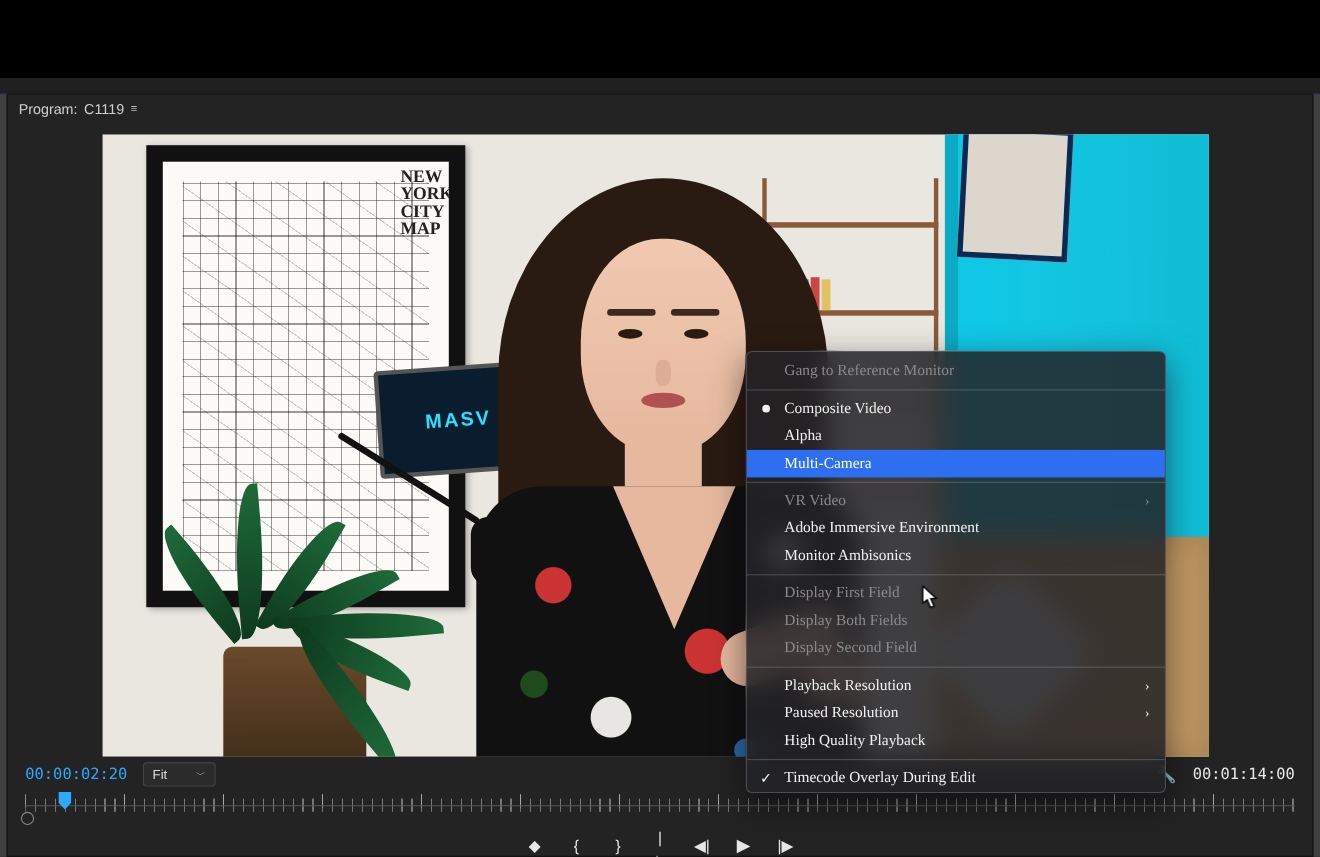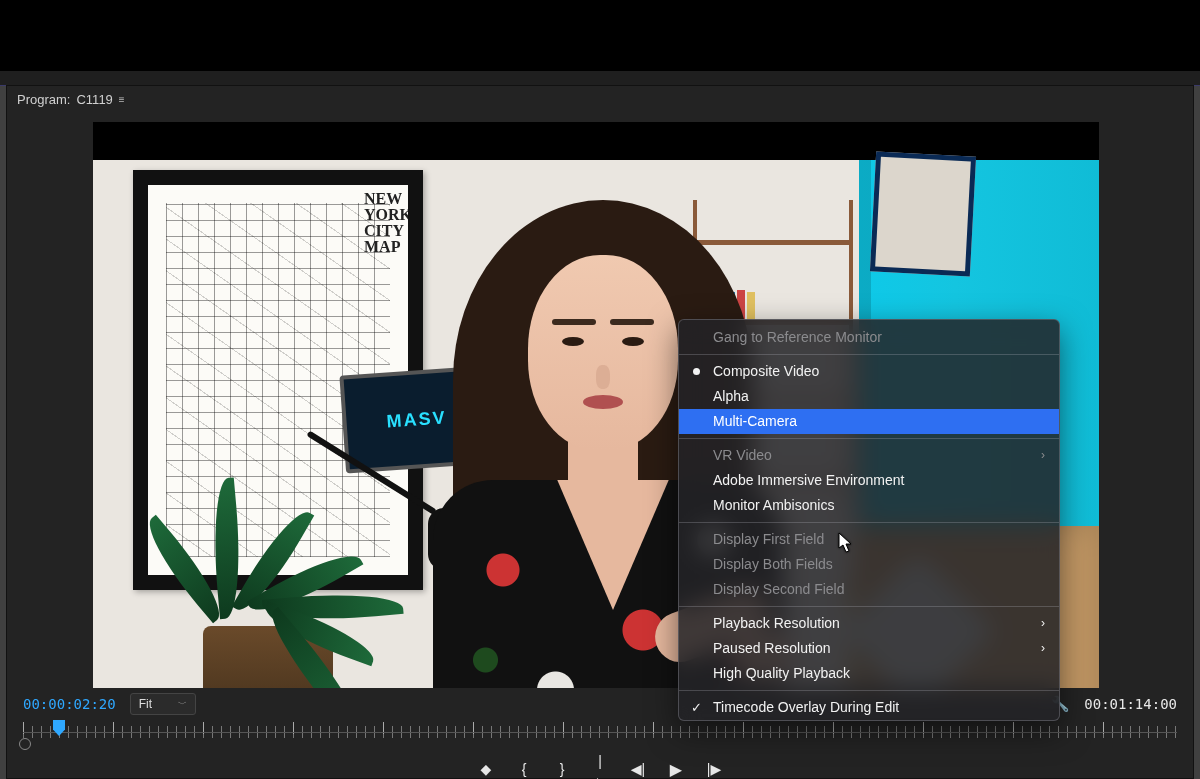--- a/index.html
+++ b/index.html
@@ -3,21 +3,21 @@
 <meta charset="utf-8">
 <style>
 html,body{margin:0;padding:0;width:1200px;height:779px;background:#000;font-family:-apple-system,"Helvetica Neue",Arial,sans-serif;overflow:hidden;color:#ccc;}
 .letterbox-top{height:71px;background:#000;}
 .app{position:absolute;top:71px;left:0;right:0;height:708px;background:#404040;}
 .topbar{height:14px;border-bottom:1px solid #3a3a6a;background:#1f1f1f;}
 .panel{position:absolute;top:14px;left:6px;right:6px;bottom:0;background:#232323;border:1px solid #111;box-sizing:border-box;}
 .panel-header{height:22px;padding:2px 10px 0 10px;font-size:13px;color:#d0d0d0;display:flex;align-items:center;gap:6px;}
 .panel-header .menu-tri{font-size:10px;color:#bbb;}
 .video-wrap{position:absolute;top:36px;left:86px;width:1006px;height:566px;background:#000;overflow:hidden;}
-.scene{position:relative;width:100%;height:100%;margin-top:38px;}
+.scene{position:relative;width:100%;height:100%;}
 .wall{position:absolute;inset:0;background:#eae6e0;}
 .curtain{position:absolute;top:0;right:0;width:240px;height:100%;background:linear-gradient(90deg,#0ec9e8 0%,#14c5e0 40%,#10bcd6 100%);}
 .curtain:before{content:"";position:absolute;left:0;top:0;bottom:0;width:12px;background:rgba(0,0,0,.15);}
 .yellow{position:absolute;right:0;bottom:0;width:250px;height:150px;background:linear-gradient(180deg,#e8c04a,#caa63e);}
 .yellow:before{content:"";position:absolute;left:0;right:0;top:0;height:8px;background:#6b3f1d;}
 .mapframe{position:absolute;left:40px;top:10px;width:290px;height:420px;background:#111;box-shadow:2px 2px 6px rgba(0,0,0,.3);display:flex;align-items:center;justify-content:center;}
 .mapinner{width:260px;height:390px;background:#fcfbf7;position:relative;overflow:hidden;}
 .mapinner .title{position:absolute;right:6px;top:6px;font-size:16px;font-weight:700;font-family:Georgia,serif;color:#222;width:38px;line-height:16px;}
 .grid{position:absolute;inset:18px;}
 .grid:before,.grid:after{content:"";position:absolute;inset:0;background-image:repeating-linear-gradient(90deg,rgba(0,0,0,.22) 0 1px,transparent 1px 16px),repeating-linear-gradient(0deg,rgba(0,0,0,.22) 0 1px,transparent 1px 16px);}
@@ -69,21 +69,21 @@
 .ticks{position:absolute;left:0;right:0;top:4px;height:12px;background:repeating-linear-gradient(90deg,#777 0 1px,transparent 1px 9px);}
 .ticks-big{position:absolute;left:0;right:0;top:0;height:12px;background:repeating-linear-gradient(90deg,#aaa 0 1px,transparent 1px 90px);}
 .playhead{position:absolute;top:-2px;left:30px;width:12px;height:16px;background:#2fa8ff;clip-path:polygon(0 0,100% 0,100% 60%,50% 100%,0 60%);}   
 .dot{position:absolute;left:-4px;top:16px;width:10px;height:10px;border:1px solid #888;border-radius:50%;background:#232323;}
 
 .transport{display:flex;align-items:center;justify-content:center;gap:22px;height:30px;margin-top:6px;color:#e6e6e6;font-size:14px;}
 .transport .ico{width:16px;text-align:center;cursor:default;}
 .transport .play{font-size:16px;}
 
 .ctxmenu{position:absolute;left:678px;top:248px;width:380px;background:rgba(35,35,38,.86);backdrop-filter:blur(12px);border:1px solid rgba(120,120,130,.5);border-radius:6px;box-shadow:0 10px 30px rgba(0,0,0,.5);padding:5px 0 0 0;font-size:14px;color:#f2f2f2;z-index:50;}
-.mi{position:relative;height:25px;line-height:25px;padding:0 18px 0 34px;white-space:nowrap;}
+.mi{position:relative;height:25px;line-height:25px;padding:0 18px 0 34px;white-space:nowrap;font-family:Liberation Serif, serif;}
 .mi.disabled{color:#8b8b8e;}
 .mi.hl{background:#2e6ff2;color:#fff;}
 .mi .sub{position:absolute;right:14px;top:0;color:inherit;font-size:12px;}
 .mi .dot{position:absolute;left:14px;top:9px;width:7px;height:7px;background:#f2f2f2;border:none;border-radius:50%;}
 .mi .chk{position:absolute;left:12px;top:0;font-size:13px;}
 .sep{height:1px;margin:4px 0;background:rgba(180,180,190,.28);}
 .cursor{position:absolute;left:838px;top:461px;width:16px;height:22px;z-index:60;}
 .cursor svg{width:16px;height:22px;filter:drop-shadow(0 0 1px rgba(0,0,0,.8));}
 </style>
 </head>

